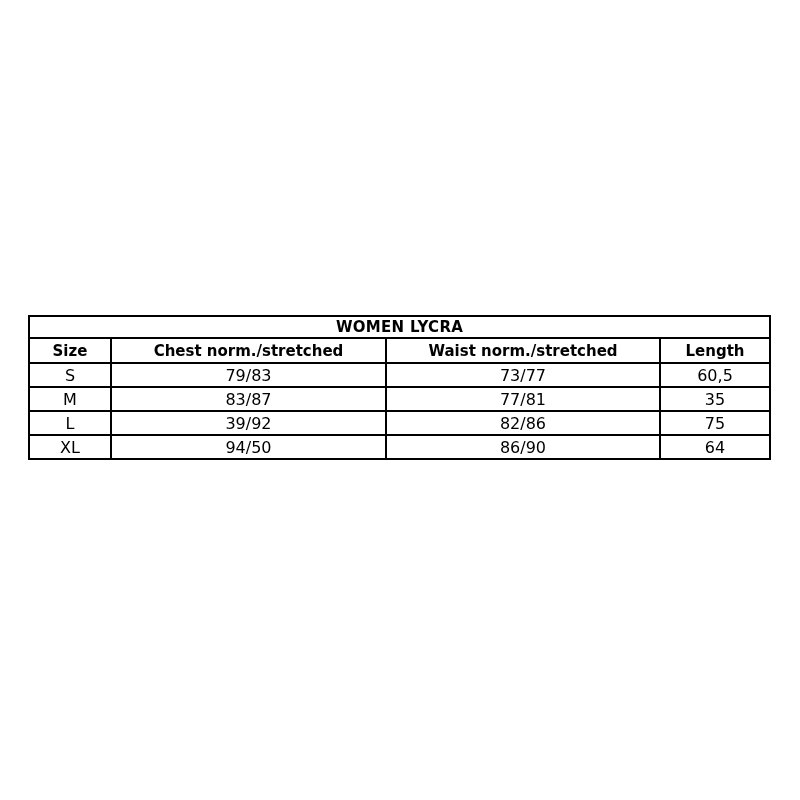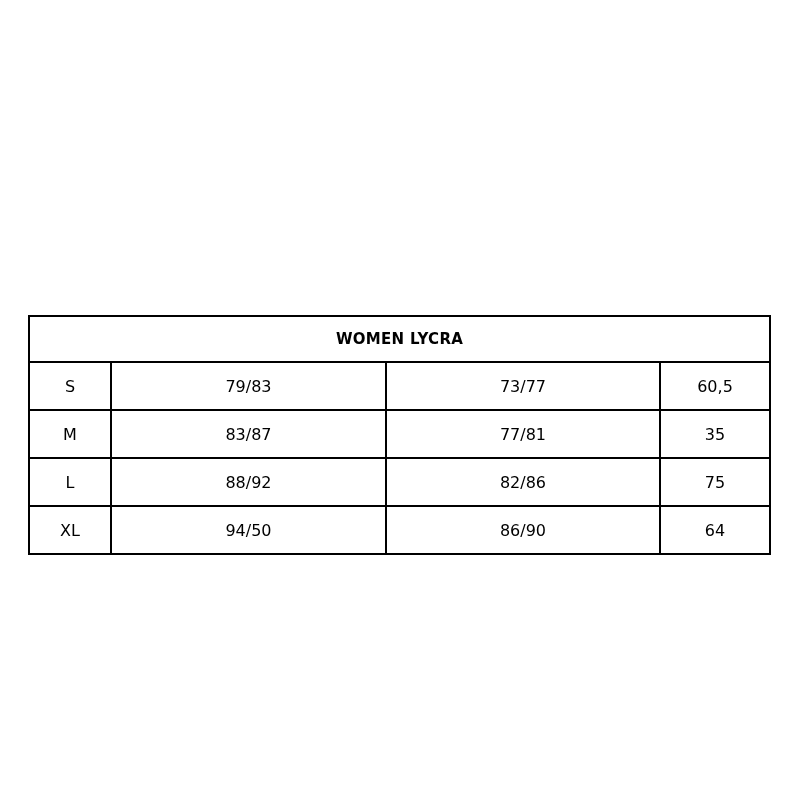--- a/index.html
+++ b/index.html
@@ -26,21 +26,21 @@
     top: 315px;
     width: 741px;
     border-collapse: collapse;
     table-layout: fixed;
   }
   table.size-table td,
   table.size-table th {
     border: 2px solid #000000;
     text-align: center;
     vertical-align: middle;
-    padding: 12px;
+    padding: 0;
     white-space: nowrap;
     overflow: hidden;
   }
   .title-cell {
     height: 20px;
     font-size: 15px;
     font-weight: bold;
     letter-spacing: 0.3px;
   }
   .header-row th {
@@ -65,39 +65,45 @@
       <col style="width:275px">
       <col style="width:274px">
       <col style="width:110px">
     </colgroup>
 
     <tbody>
         <tr>
       <td class="title-cell" colspan="4">WOMEN LYCRA</td>
     </tr>
 
+    <tr class="header-row">
+      <th>Size</th>
+      <th>Chest norm./stretched</th>
+      <th>Waist norm./stretched</th>
+      <th>Length</th>
+    </tr>
 
 
     <tr class="data-row">
       <td>S</td>
       <td>79/83</td>
       <td>73/77</td>
       <td>60,5</td>
     </tr>
 
     <tr class="data-row">
       <td>M</td>
       <td>83/87</td>
       <td>77/81</td>
       <td>35</td>
     </tr>
 
     <tr class="data-row">
       <td>L</td>
-      <td>88/92</td>
+      <td>39/92</td>
       <td>82/86</td>
       <td>75</td>
     </tr>
 
     <tr class="data-row">
       <td>XL</td>
       <td>94/50</td>
       <td>86/90</td>
       <td>64</td>
     </tr>

